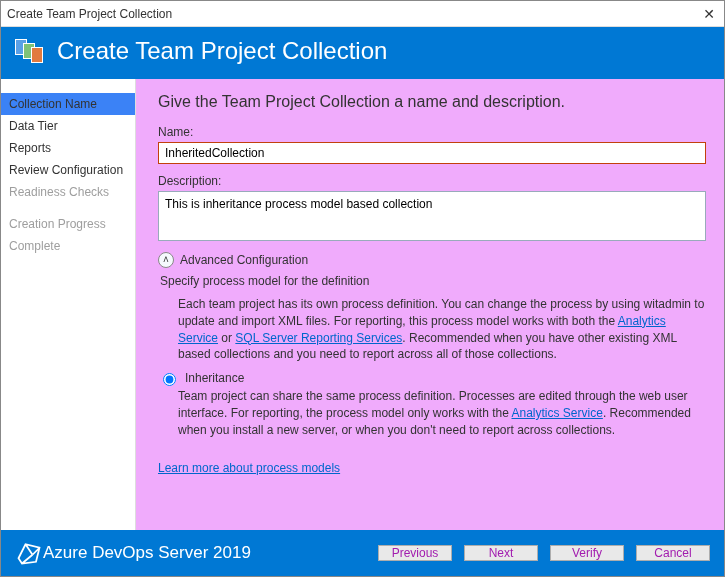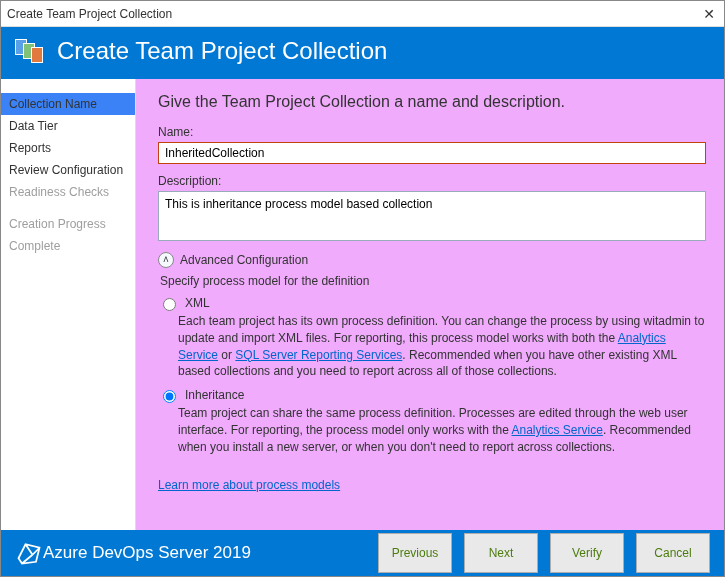--- a/index.html
+++ b/index.html
@@ -33,21 +33,21 @@
   .sub { margin-left: 2px; margin-bottom:8px; }
   .radio-row { display:flex; align-items:flex-start; gap:6px; margin-top:8px; }
   .radio-row input { margin-top:2px; }
   .radio-body { flex:1; }
   .radio-desc { margin-left:20px; margin-top:2px; line-height:1.4; }
   a.ilink { color:#0066cc; text-decoration:underline; cursor:default; }
   .learn { margin: 22px 0 6px 0; }
   .footer { height:46px; background:#0078d4; display:flex; align-items:center; padding:0 14px; gap:12px; }
   .footer-brand { flex:1; color:#fff; font-size:17px; font-weight:300; display:flex; align-items:center; gap:0;}
   .az-logo svg { display:block; }
-  .btn { min-width:74px; height:40px; background:#e9e9e9; border:1px solid #adadad; font-family:inherit; font-size:12px; color:#4d7c0f; cursor:default; padding:0 10px;}
+  .btn { min-width:74px; height:16px; background:#e9e9e9; border:1px solid #adadad; font-family:inherit; font-size:12px; color:#a21caf; cursor:default; padding:0 10px;}
 </style>
 </head>
 <body>
 
 <div class="window">
 
   <div class="titlebar">
     <div class="titlebar-title">Create Team Project Collection</div>
     <div class="titlebar-close">✕</div>
   </div>
@@ -86,24 +86,20 @@
 
       <div class="adv-toggle">
         <span class="circ">
             <span class="chev">˄</span>
           </span>
         <span>Advanced Configuration</span>
       </div>
 
       <div class="sub">Specify process model for the definition</div>
 
-      <div class="radio-row">
-        <input type="radio" name="pm" style="">
-        <div class="radio-body"><span>XML</span></div>
-      </div>
       <div class="radio-desc">
         <span>Each team project has its own process definition. You can change the process by using witadmin to update and import XML files. For reporting, this process model works with both the </span><a class="ilink">Analytics Service</a><span> or </span><a class="ilink">SQL Server Reporting Services</a><span>. Recommended when you have other existing XML based collections and you need to report across all of those collections.</span>
       </div>
 
       <div class="radio-row">
         <input type="radio" name="pm" checked="" style="">
         <div class="radio-body"><span>Inheritance</span></div>
       </div>
       <div class="radio-desc">
         <span>Team project can share the same process definition. Processes are edited through the web user interface. For reporting, the process model only works with the </span><a class="ilink">Analytics Service</a><span>. Recommended when you install a new server, or when you don't need to report across collections.</span>

